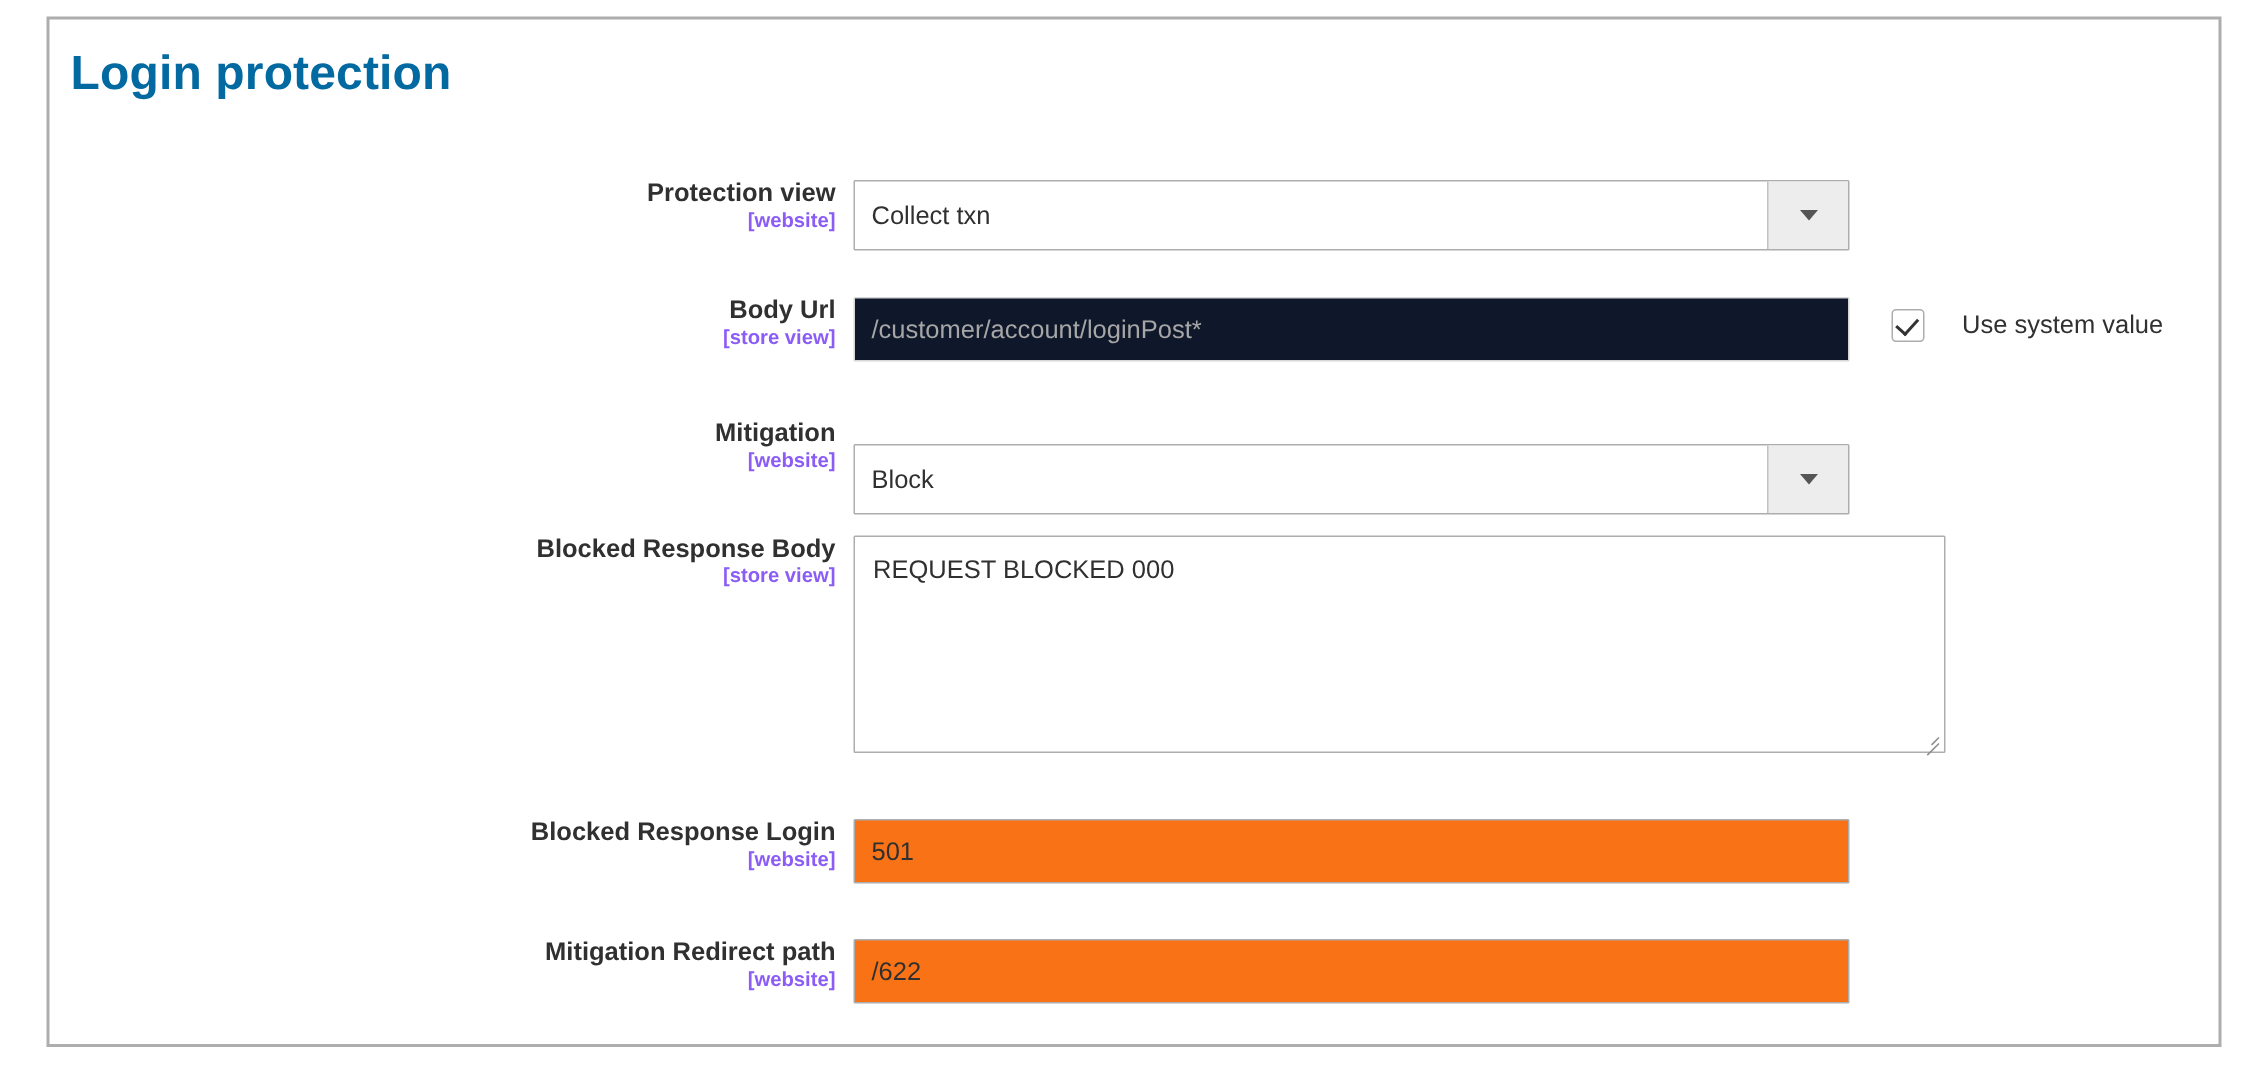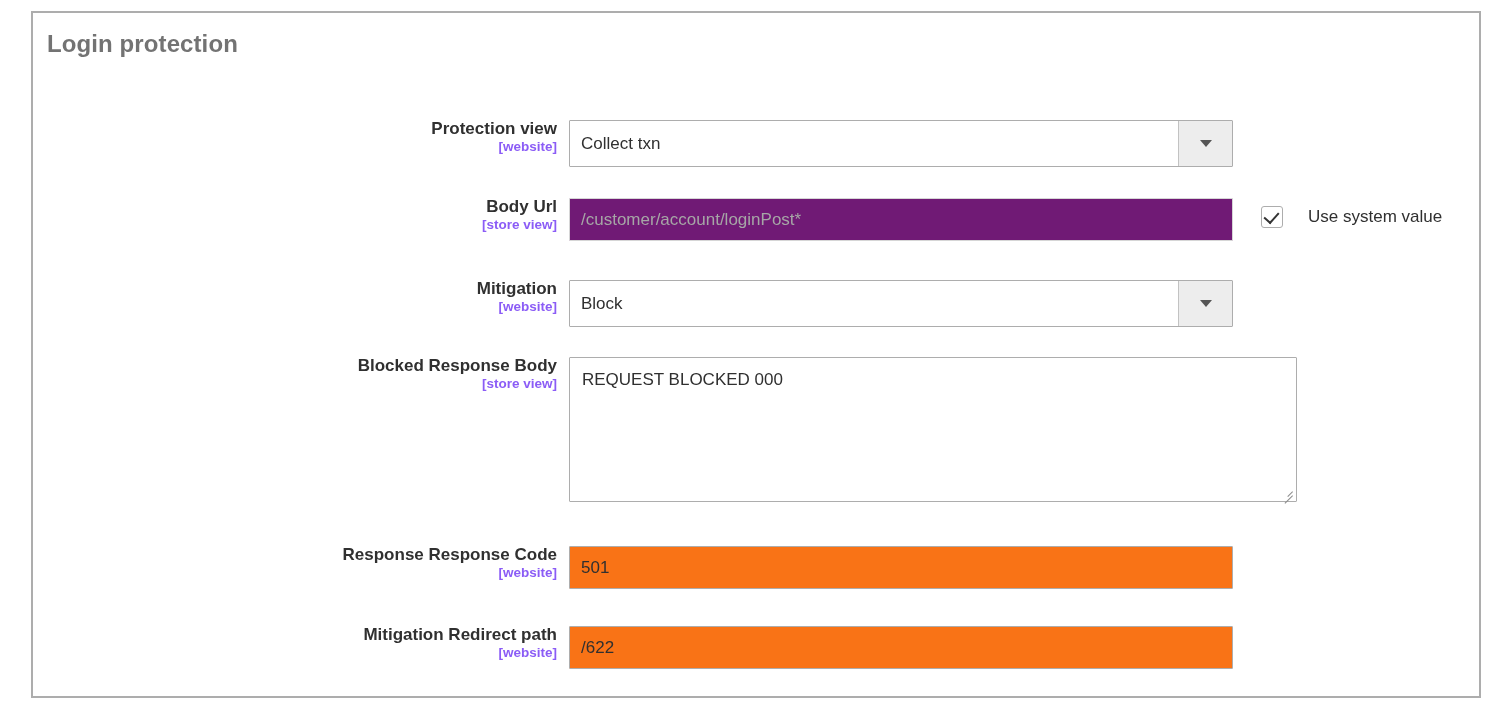--- a/index.html
+++ b/index.html
@@ -31,23 +31,23 @@
     height: 687px;
     border: 2px solid #adadad;
     background: #ffffff;
     box-sizing: border-box;
   }
 
   .panel-title {
     position: absolute;
     left: 14px;
     top: 17px;
-    font-size: 24px;
+    font-size: 32px;
     font-weight: bold;
-    color: #737373;
+    color: #0369a1;
     letter-spacing: 0.1px;
     white-space: nowrap;
   }
 
   
   .form-row {
     position: absolute;
     left: 0;
     width: 100%;
     height: 0;
@@ -90,21 +90,21 @@
     background: #f97316;
     font-family: "Liberation Sans", sans-serif;
     font-size: 17px;
     color: #303030;
     padding: 0 11px;
     line-height: 41px;
     outline: none;
     border-radius: 1px;
   }
   .text-input.disabled {
-    background: #701a75;
+    background: #0f172a;
     color: #a6a6a6;
     border-color: #d6d6d6;
   }
 
   
   .select-wrap {
     box-sizing: border-box;
     width: 664px;
     height: 47px;
     border: 1px solid #adadad;
@@ -250,21 +250,21 @@
         </span>
         <span class="sysval-label">Use system value</span>
       </div>
     </div>
 
     <div class="form-row" style="top:267px;">
       <div class="field-label">
         <span class="lbl">Mitigation</span>
         <span class="scope">[website]</span>
       </div>
-      <div class="control" style="top:0;">
+      <div class="control" style="top:16px;">
         <div class="select-wrap">
           <div class="select-value">Block</div>
           <div class="select-arrow-btn">
             <span class="caret"></span>
           </div>
         </div>
       </div>
     </div>
 
     <div class="form-row" style="top:344px;">
@@ -278,21 +278,21 @@
           <span class="resize-grip">
             <i class="g1"></i>
               <i class="g2"></i>
           </span>
         </div>
       </div>
     </div>
 
     <div class="form-row" style="top:533px;">
       <div class="field-label">
-        <span class="lbl">Response Response Code</span>
+        <span class="lbl">Blocked Response Login</span>
         <span class="scope">[website]</span>
       </div>
       <div class="control" style="top:0;">
         <div class="text-input">501</div>
       </div>
     </div>
 
     <div class="form-row" style="top:613px;">
       <div class="field-label">
         <span class="lbl">Mitigation Redirect path</span>

